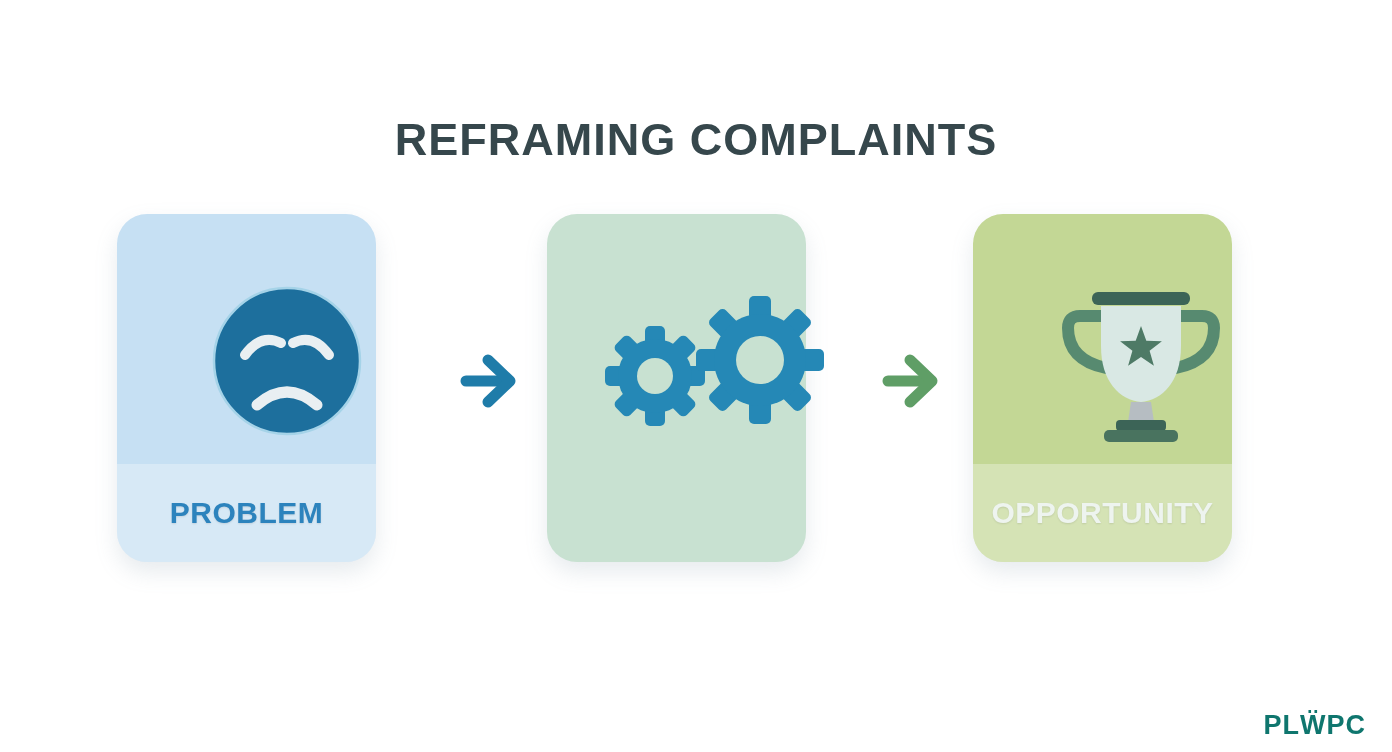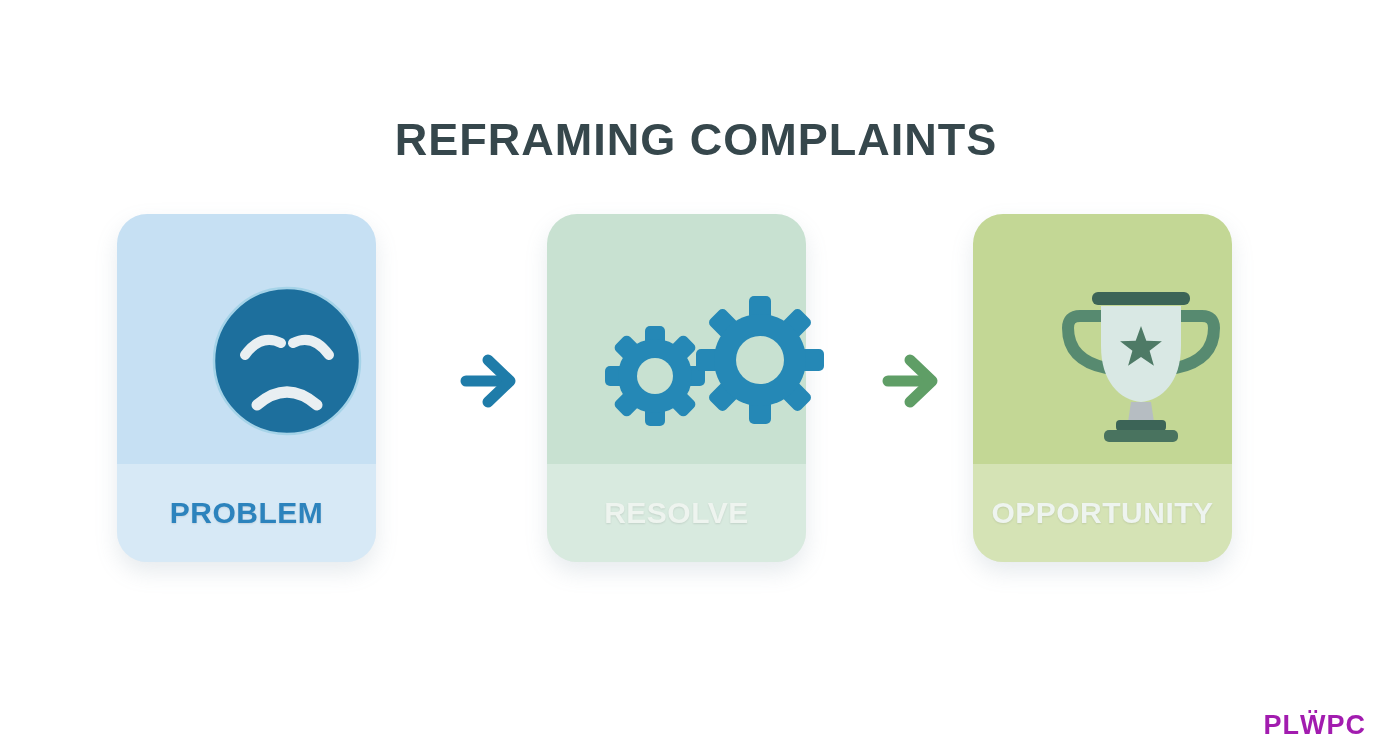--- a/index.html
+++ b/index.html
@@ -104,23 +104,20 @@
             <rect x="151" y="2" width="22" height="24" rx="5" transform="rotate(180 162 66)"></rect>
             <rect x="151" y="2" width="22" height="24" rx="5" transform="rotate(225 162 66)"></rect>
             <rect x="151" y="2" width="22" height="24" rx="5" transform="rotate(270 162 66)"></rect>
             <rect x="151" y="2" width="22" height="24" rx="5" transform="rotate(315 162 66)"></rect>
             <circle cx="162" cy="66" r="46"></circle>
           </g>
           <circle cx="162" cy="66" r="24" fill="#c8e1d1"></circle>
         </g>
       </svg>
     </div>
-    <div class="band">
-      <span class="card-label" style="color: rgb(238, 244, 239);">RESOLVE</span>
-    </div>
   </div>
 
   <div class="arrow arrow-2">
     <svg width="72" height="62" viewBox="0 0 72 62" aria-hidden="true">
       <g fill="none" stroke-width="11" stroke-linecap="round" stroke-linejoin="round" stroke="#5f9e66">
         <path d="M8,31 H42"></path>
         <path d="M30,10 L52,31 L30,52"></path>
       </g>
     </svg>
   </div>
@@ -136,15 +133,15 @@
         <path d="M75,118 H95 L98,138 H72 Z" fill="#b6bdc2"></path>
         <rect x="60" y="136" width="50" height="11" rx="4" fill="#3c6457"></rect>
         <rect x="48" y="146" width="74" height="12" rx="5" fill="#49735f"></rect>
       </svg>
     </div>
     <div class="band">
       <span class="card-label" style="color: rgb(238, 244, 239);">OPPORTUNITY</span>
     </div>
   </div>
 
-  <div class="watermark" style="color: #a21caf;">PLẄPC</div>
+  <div class="watermark" style="color: #0f766e;">PLẄPC</div>
 
 </div>
 
 </body></html>

